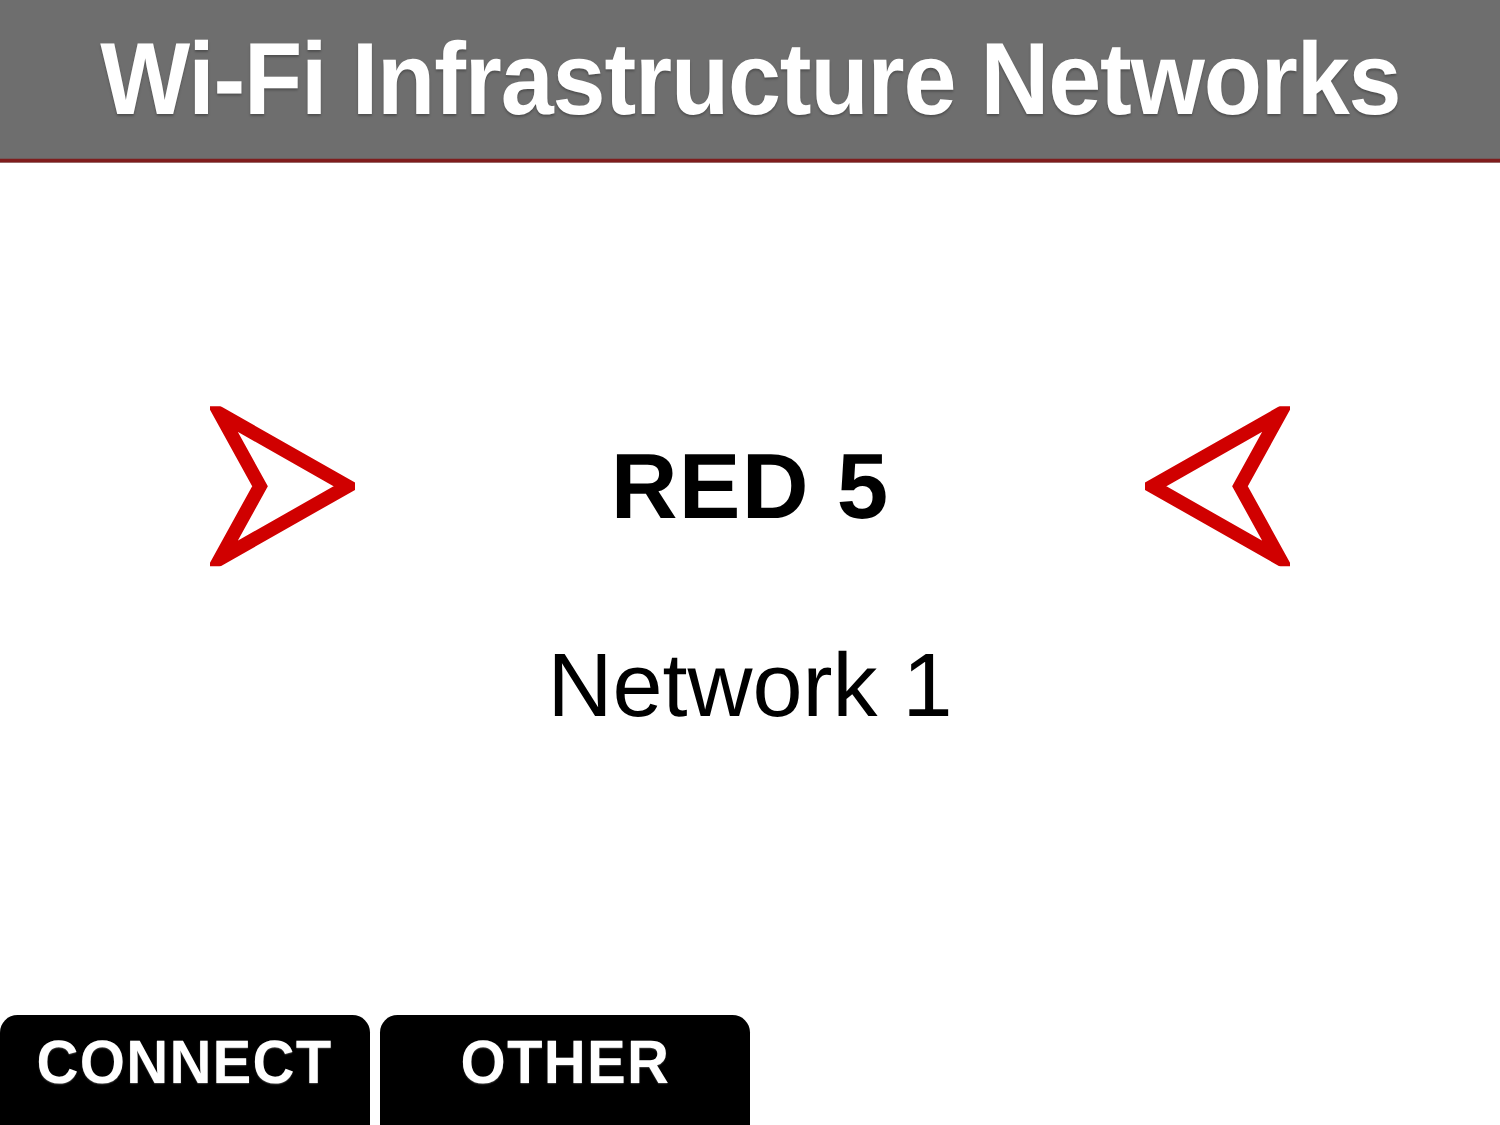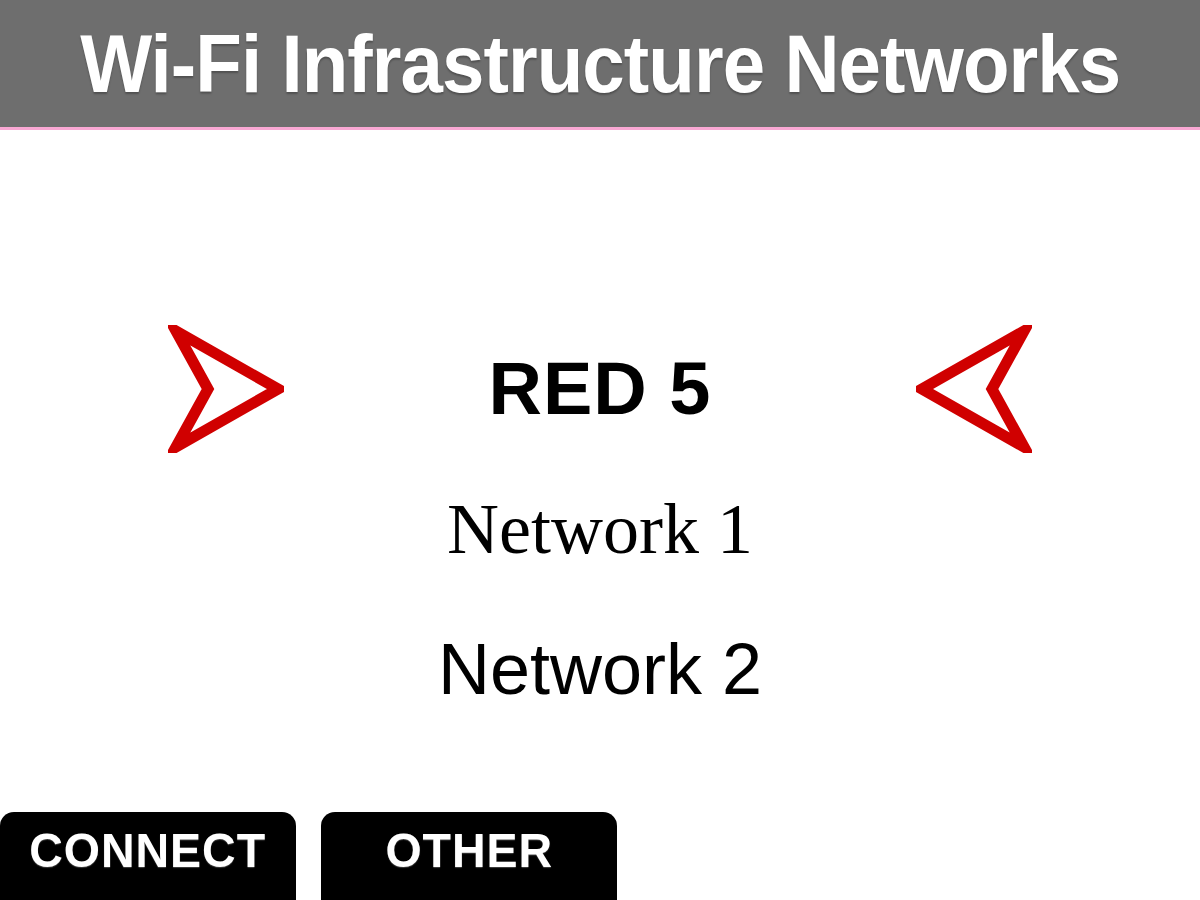--- a/index.html
+++ b/index.html
@@ -22,21 +22,21 @@
     height: 900px;
     background: #ffffff;
     display: flex;
     flex-direction: column;
   }
 
   
   #title-bar {
     height: 130px;
     background: #6e6e6e;
-    border-bottom: 3px solid #f9a8d4;
+    border-bottom: 3px solid #7f1d1d;
     box-sizing: border-box;
     display: flex;
     align-items: center;
     justify-content: center;
     flex: 0 0 auto;
   }
   #title-text {
     color: #ffffff;
     font-family: "Liberation Sans Narrow", "Liberation Sans", sans-serif;
     font-weight: bold;
@@ -57,21 +57,21 @@
   .network-row {
     position: absolute;
     left: 0;
     width: 1200px;
     height: 110px;
     display: flex;
     align-items: center;
     justify-content: center;
   }
   .network-row.row-0 { top: 204px; }
-  .network-row.row-1 { top: 344px; font-family: Liberation Serif, serif; }
+  .network-row.row-1 { top: 364px; }
   .network-row.row-2 { top: 484px; }
 
   .network-label {
     color: #000000;
     font-size: 72px;
     line-height: 1;
     font-weight: normal;
     white-space: nowrap;
     text-align: center;
   }
@@ -96,21 +96,20 @@
 
   
   #button-bar {
     position: absolute;
     left: 0;
     bottom: 0;
     width: 1083px;
     height: 88px;
     display: flex;
     align-items: flex-end;
-    gap: 17px;
   }
   .bar-button {
     height: 88px;
     background: #000000;
     border: none;
     border-radius: 14px 14px 0 0;
     margin-right: 8px;
     display: flex;
     align-items: center;
     justify-content: center;
@@ -154,23 +153,20 @@
         <svg viewBox="0 0 116 128" xmlns="http://www.w3.org/2000/svg">
           <path d="M108 6 L6 64 L108 122 L76 64 Z" fill="none" stroke="#d00000" stroke-width="11" stroke-linejoin="miter" stroke-miterlimit="6"></path>
         </svg>
       </span>
     </div>
 
     <div class="network-row row-1">
       <span class="network-label">Network 1</span>
     </div>
 
-    <div class="network-row row-2">
-      <span class="network-label">Network 2</span>
-    </div>
 
   </div>
 
   <div id="button-bar">
     <button class="bar-button">
       <span class="btn-label">CONNECT</span>
     </button>
     <button class="bar-button">
       <span class="btn-label">OTHER</span>
     </button>

